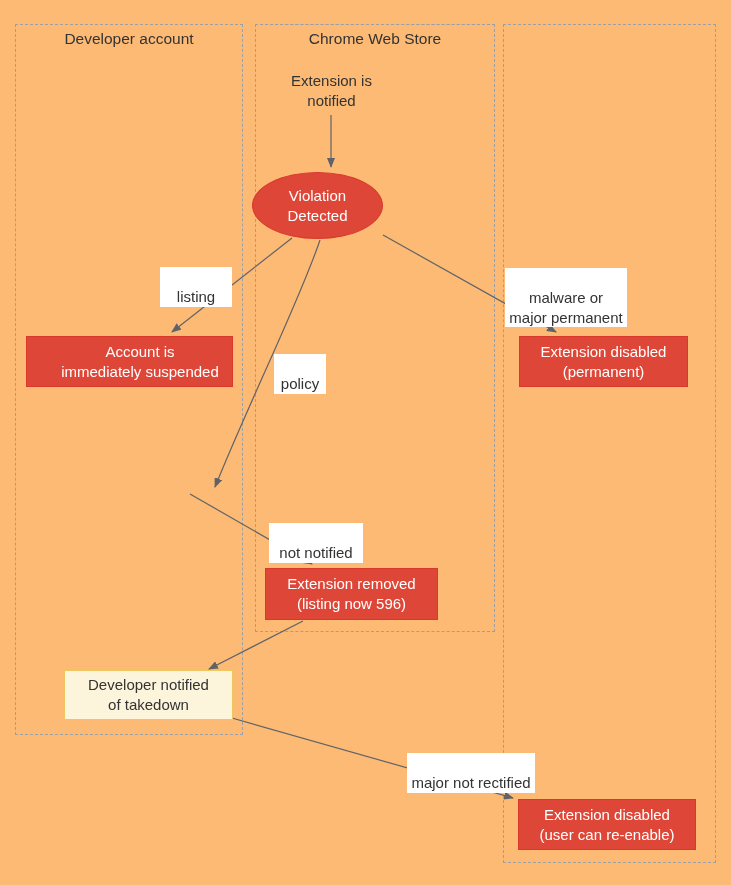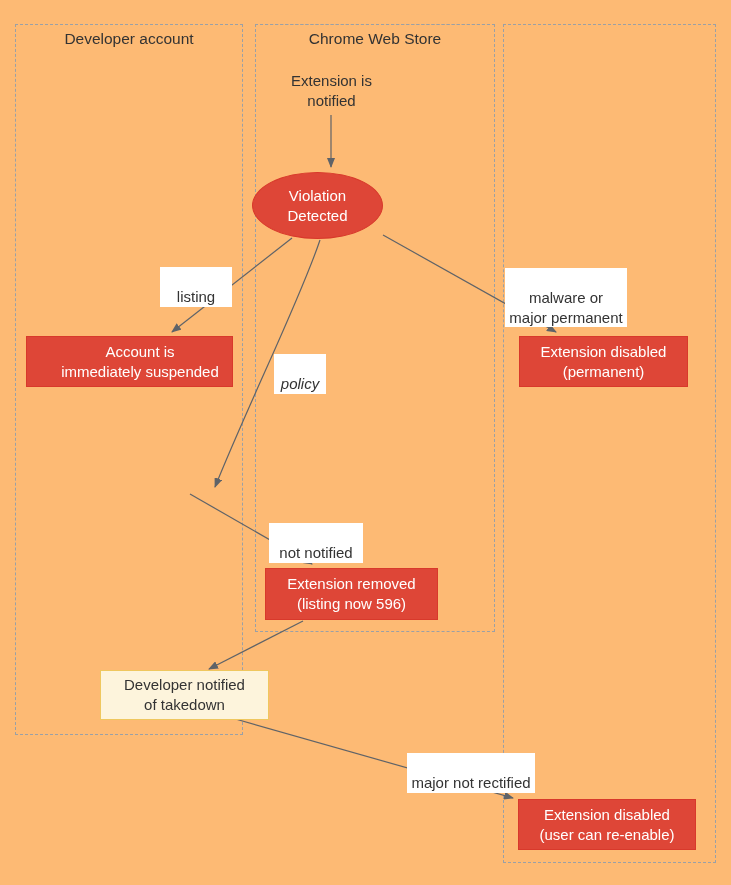--- a/index.html
+++ b/index.html
@@ -140,35 +140,35 @@
     <span>Extension disabled
 (permanent)</span>
   </div>
 
 
   <div class="node red" style="left:265px; top:568px; width:173px; height:52px;">
     <span>Extension removed
 (listing now 596)</span>
   </div>
 
-  <div class="node yellow" style="left:64px; top:670px; width:169px; height:50px;margin-left:36px;">
+  <div class="node yellow" style="left:64px; top:670px; width:169px; height:50px;">
     <span>Developer notified
 of takedown</span>
   </div>
 
   <div class="node red" style="left:518px; top:799px; width:178px; height:51px;">
     <span>Extension disabled
 (user can re-enable)</span>
   </div>
 
   <div class="edge-label" style="left:160px; top:267px; width:72px;">
     <span>listing</span>
   </div>
 
-  <div class="edge-label" style="left:274px; top:354px; width:52px;font-style:italic;">
+  <div class="edge-label" style="left:274px; top:354px; width:52px;">
     <span>policy</span>
   </div>
 
   <div class="edge-label" style="left:505px; top:268px; width:122px;">
     <span>malware or
 major permanent</span>
   </div>
 
   <div class="edge-label" style="left:269px; top:523px; width:94px;">
     <span>not notified</span>

